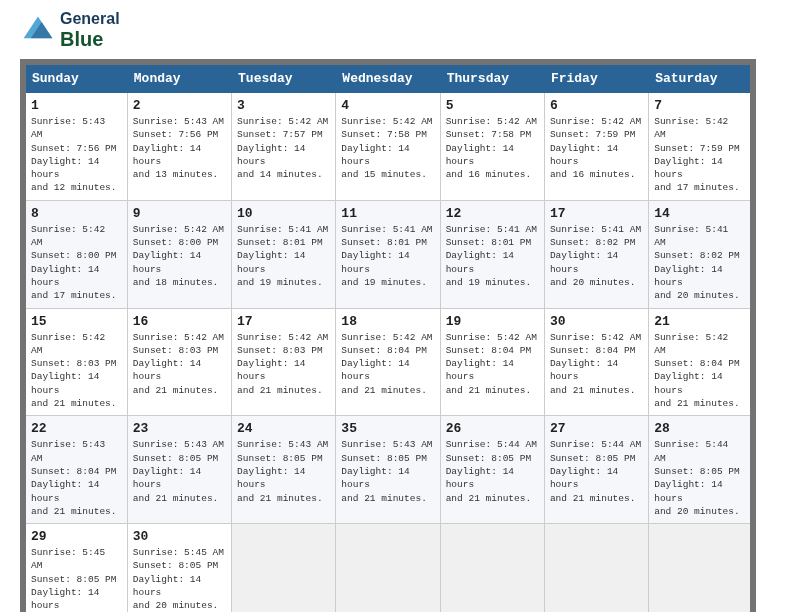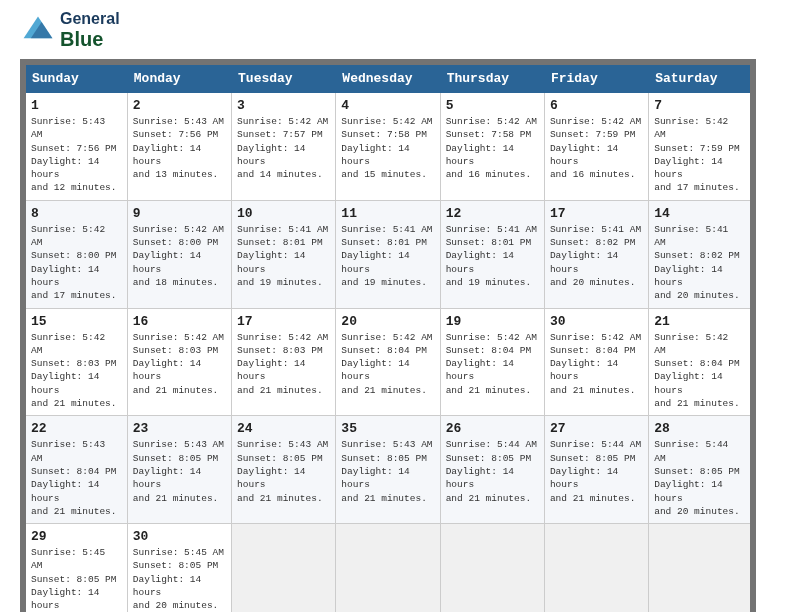--- a/index.html
+++ b/index.html
@@ -187,21 +187,21 @@
           </td>
           <td>
             <span class="day-num">16</span>
             <div class="day-info">Sunrise: 5:42 AM<br>Sunset: 8:03 PM<br>Daylight: 14 hours<br>and 21 minutes.</div>
           </td>
           <td>
             <span class="day-num">17</span>
             <div class="day-info">Sunrise: 5:42 AM<br>Sunset: 8:03 PM<br>Daylight: 14 hours<br>and 21 minutes.</div>
           </td>
           <td>
-            <span class="day-num">20</span>
+            <span class="day-num">18</span>
             <div class="day-info">Sunrise: 5:42 AM<br>Sunset: 8:04 PM<br>Daylight: 14 hours<br>and 21 minutes.</div>
           </td>
           <td>
             <span class="day-num">19</span>
             <div class="day-info">Sunrise: 5:42 AM<br>Sunset: 8:04 PM<br>Daylight: 14 hours<br>and 21 minutes.</div>
           </td>
           <td>
             <span class="day-num">30</span>
             <div class="day-info">Sunrise: 5:42 AM<br>Sunset: 8:04 PM<br>Daylight: 14 hours<br>and 21 minutes.</div>
           </td>

